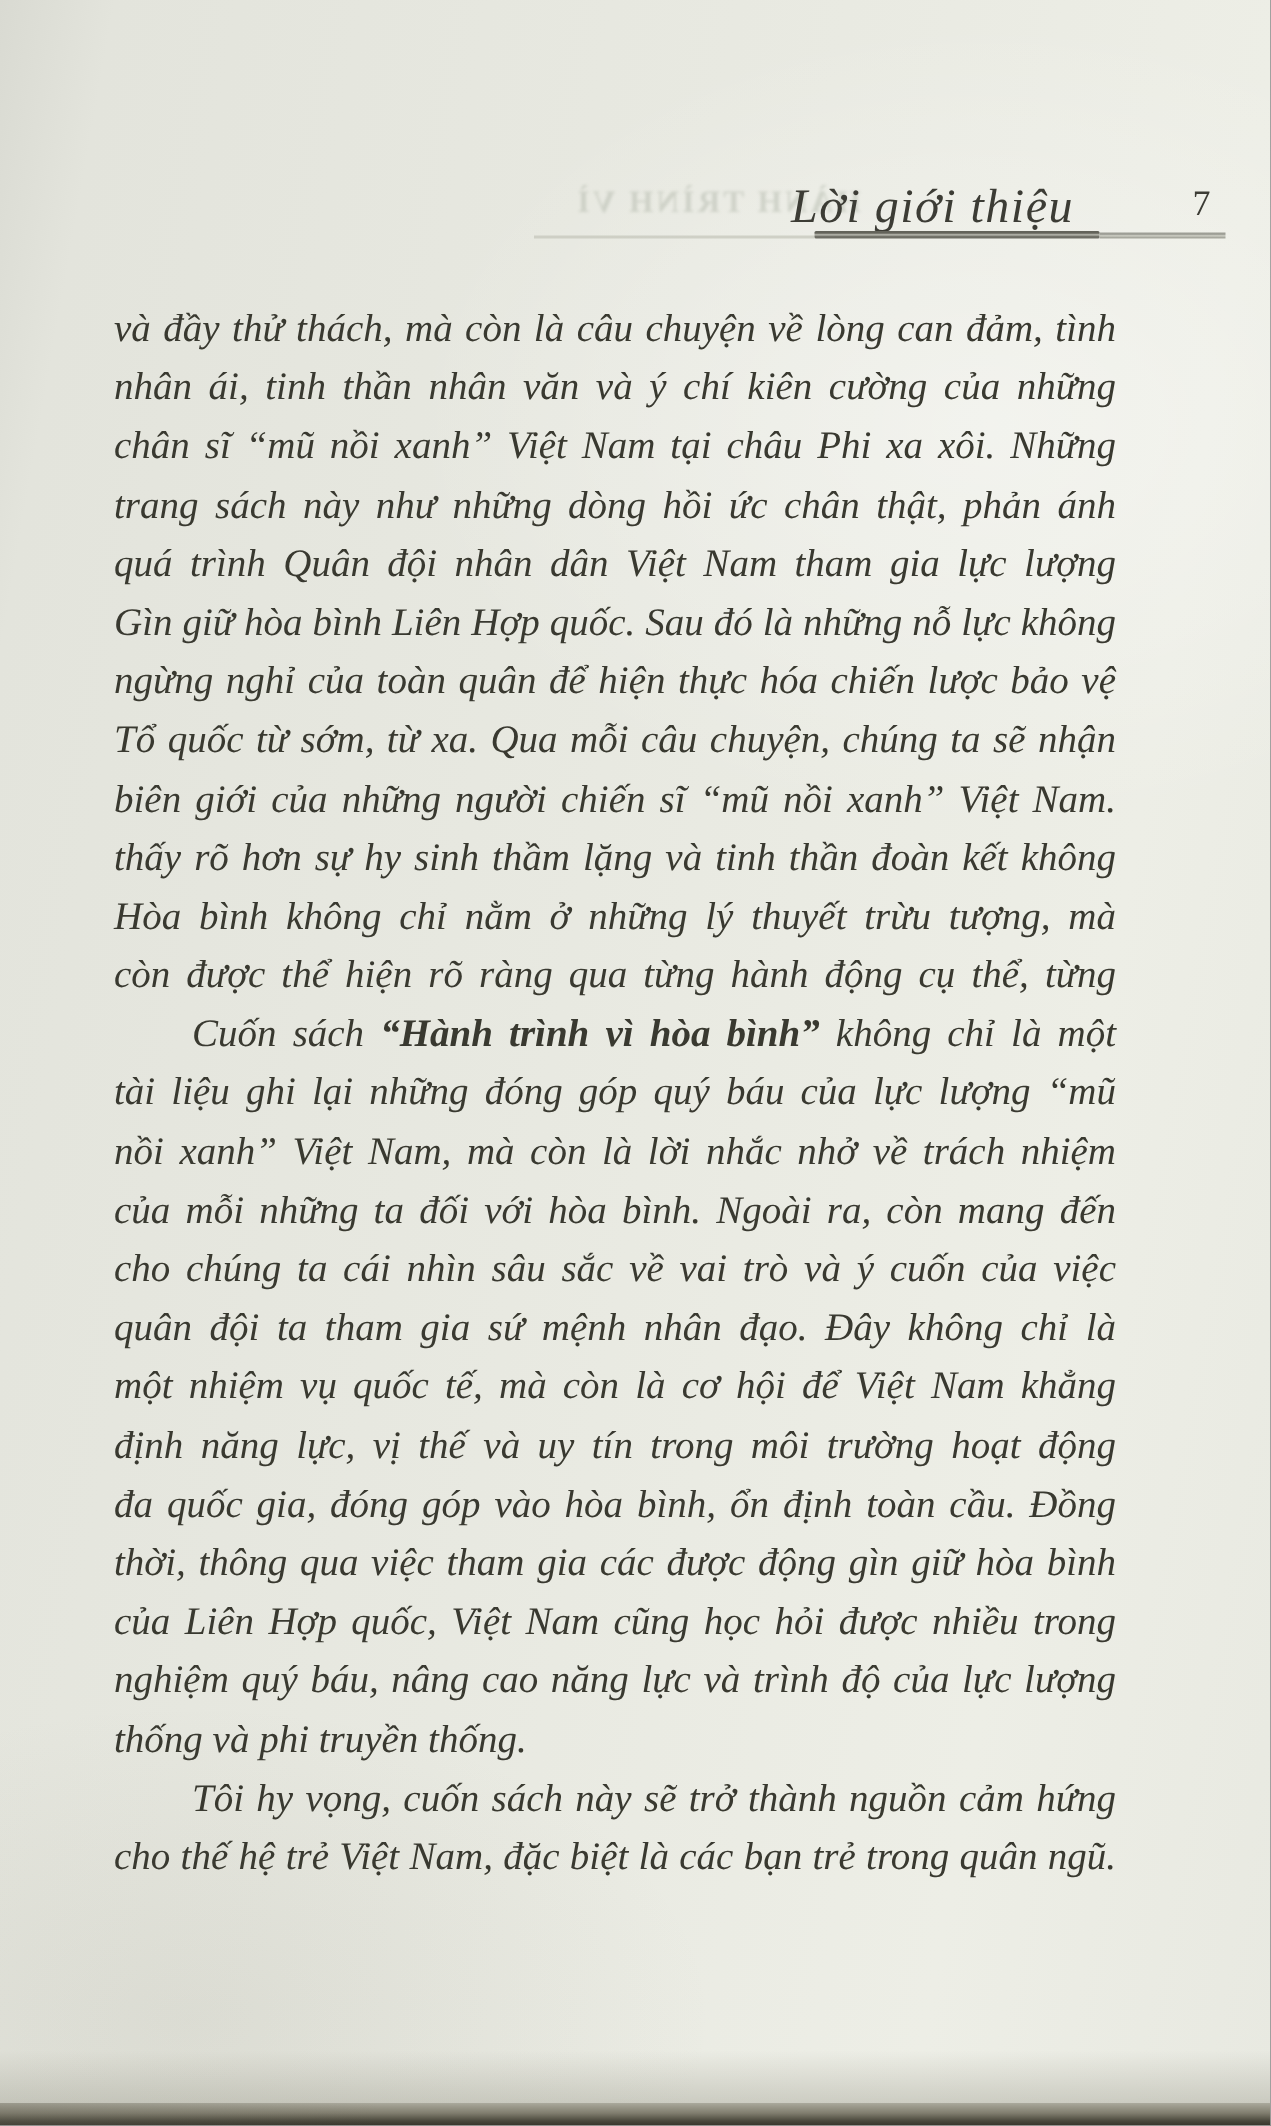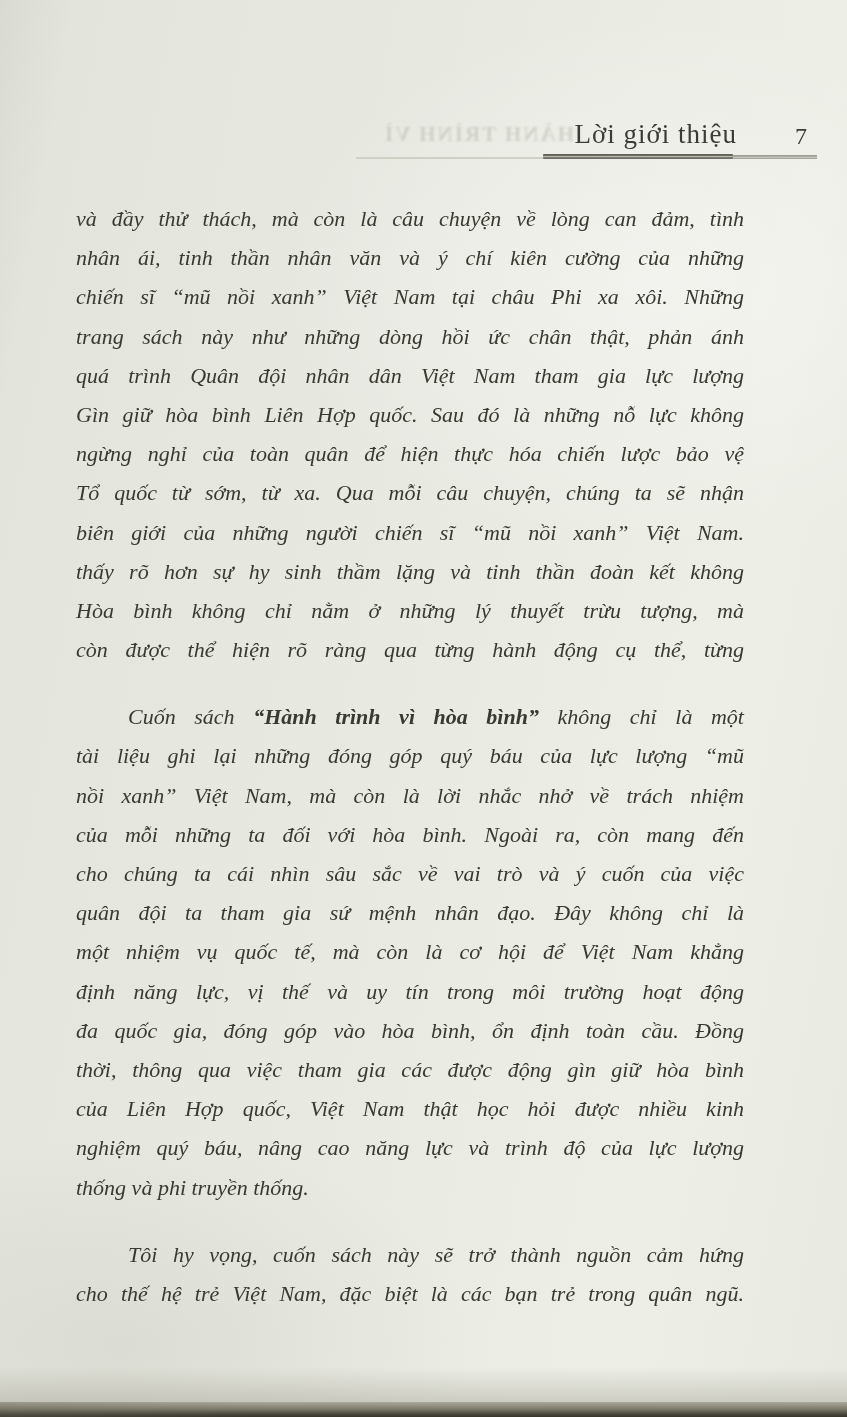--- a/index.html
+++ b/index.html
@@ -14,22 +14,23 @@
       radial-gradient(ellipse 600px 420px at 78% 20%, rgba(255,255,255,0.38), rgba(255,255,255,0) 65%),
       radial-gradient(ellipse 500px 300px at 15% 95%, rgba(120,118,100,0.10), rgba(120,118,100,0) 70%),
       linear-gradient(100deg, #d9dad2 0%, #e3e4dc 7%, #e8e9e1 45%, #edeee6 78%, #e8e9e1 100%);
     font-family: "Liberation Serif", "DejaVu Serif", serif;
   }
 
   
   .running-title {
     position: absolute;
     top: 119px;
-    right: 110px;
-    font-size: 27px;
+    right: 131px;
+    font-style: italic;
+    font-size: 32px;
     color: #3c3c35;
     letter-spacing: 1px;
     white-space: nowrap;
   }
   .page-number {
     position: absolute;
     top: 123px;
     right: 40px;
     font-size: 24px;
     color: #3c3c35;
@@ -79,32 +80,32 @@
     filter: blur(1.1px);
   }
 
   
   .bodytext {
     position: absolute;
     top: 199px;
     left: 76px;
     width: 668px;
     font-style: italic;
-    font-size: 22px;
+    font-size: 26px;
     line-height: 39.2px;
     color: #393930;
   }
   .line {
     text-align: justify;
     text-align-last: justify;
     height: 39.2px;
   }
   .line b { font-weight: bold; }
   .pend { text-align-last: left; }
-  .indent { text-indent: 52px; margin-top: 28px; }
+  .indent { text-indent: 52px; }
 
   
   .bottom-shade {
     position: absolute;
     left: 0; right: 0; bottom: 14px;
     height: 36px;
     background: linear-gradient(to bottom, rgba(170,169,156,0) 0%, rgba(164,163,150,0.45) 100%);
   }
   .bottom-band {
     position: absolute;
@@ -125,21 +126,21 @@
   <span class="page-number">7</span>
   <div class="header-rule-bleed"></div>
   <div class="header-rule-dark"></div>
   <div class="header-rule-light"></div>
 
   <div class="bodytext">
 
     <div>
       <div class="line">và đầy thử thách, mà còn là câu chuyện về lòng can đảm, tình</div>
       <div class="line">nhân ái, tinh thần nhân văn và ý chí kiên cường của những</div>
-      <div class="line">chiến sĩ “mũ nồi xanh” Việt Nam tại châu Phi xa xôi. Những</div>
+      <div class="line">chân sĩ “mũ nồi xanh” Việt Nam tại châu Phi xa xôi. Những</div>
       <div class="line">trang sách này như những dòng hồi ức chân thật, phản ánh</div>
       <div class="line">quá trình Quân đội nhân dân Việt Nam tham gia lực lượng</div>
       <div class="line">Gìn giữ hòa bình Liên Hợp quốc. Sau đó là những nỗ lực không</div>
       <div class="line">ngừng nghỉ của toàn quân để hiện thực hóa chiến lược bảo vệ</div>
       <div class="line">Tổ quốc từ sớm, từ xa. Qua mỗi câu chuyện, chúng ta sẽ nhận</div>
       <div class="line">biên giới của những người chiến sĩ “mũ nồi xanh” Việt Nam.</div>
       <div class="line">thấy rõ hơn sự hy sinh thầm lặng và tinh thần đoàn kết không</div>
       <div class="line">Hòa bình không chỉ nằm ở những lý thuyết trừu tượng, mà</div>
       <div class="line">còn được thể hiện rõ ràng qua từng hành động cụ thể, từng</div>
     </div>
@@ -150,21 +151,21 @@
       </div>
       <div class="line">tài liệu ghi lại những đóng góp quý báu của lực lượng “mũ</div>
       <div class="line">nồi xanh” Việt Nam, mà còn là lời nhắc nhở về trách nhiệm</div>
       <div class="line">của mỗi những ta đối với hòa bình. Ngoài ra, còn mang đến</div>
       <div class="line">cho chúng ta cái nhìn sâu sắc về vai trò và ý cuốn của việc</div>
       <div class="line">quân đội ta tham gia sứ mệnh nhân đạo. Đây không chỉ là</div>
       <div class="line">một nhiệm vụ quốc tế, mà còn là cơ hội để Việt Nam khẳng</div>
       <div class="line">định năng lực, vị thế và uy tín trong môi trường hoạt động</div>
       <div class="line">đa quốc gia, đóng góp vào hòa bình, ổn định toàn cầu. Đồng</div>
       <div class="line">thời, thông qua việc tham gia các được động gìn giữ hòa bình</div>
-      <div class="line">của Liên Hợp quốc, Việt Nam thật học hỏi được nhiều kinh</div>
+      <div class="line">của Liên Hợp quốc, Việt Nam cũng học hỏi được nhiều trong</div>
       <div class="line">nghiệm quý báu, nâng cao năng lực và trình độ của lực lượng</div>
       <div class="line pend">thống và phi truyền thống.</div>
     </div>
 
     <div>
       <div class="line indent">Tôi hy vọng, cuốn sách này sẽ trở thành nguồn cảm hứng</div>
       <div class="line">cho thế hệ trẻ Việt Nam, đặc biệt là các bạn trẻ trong quân ngũ.</div>
     </div>
 
   </div>

